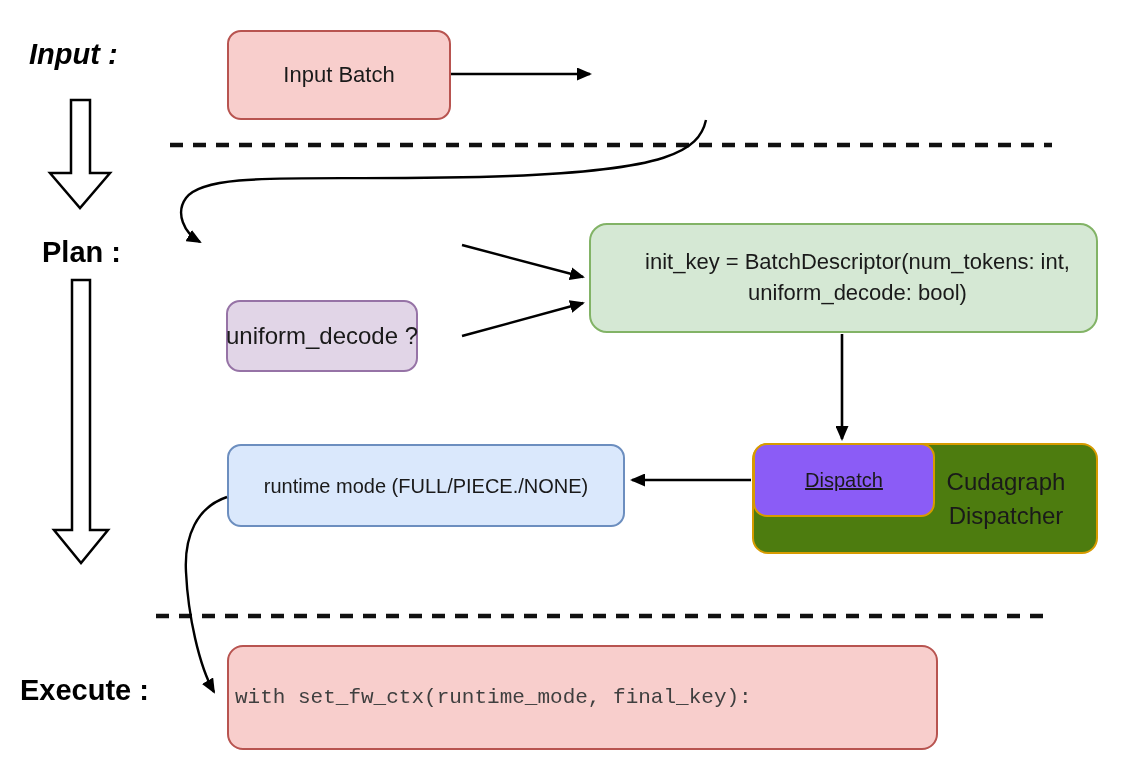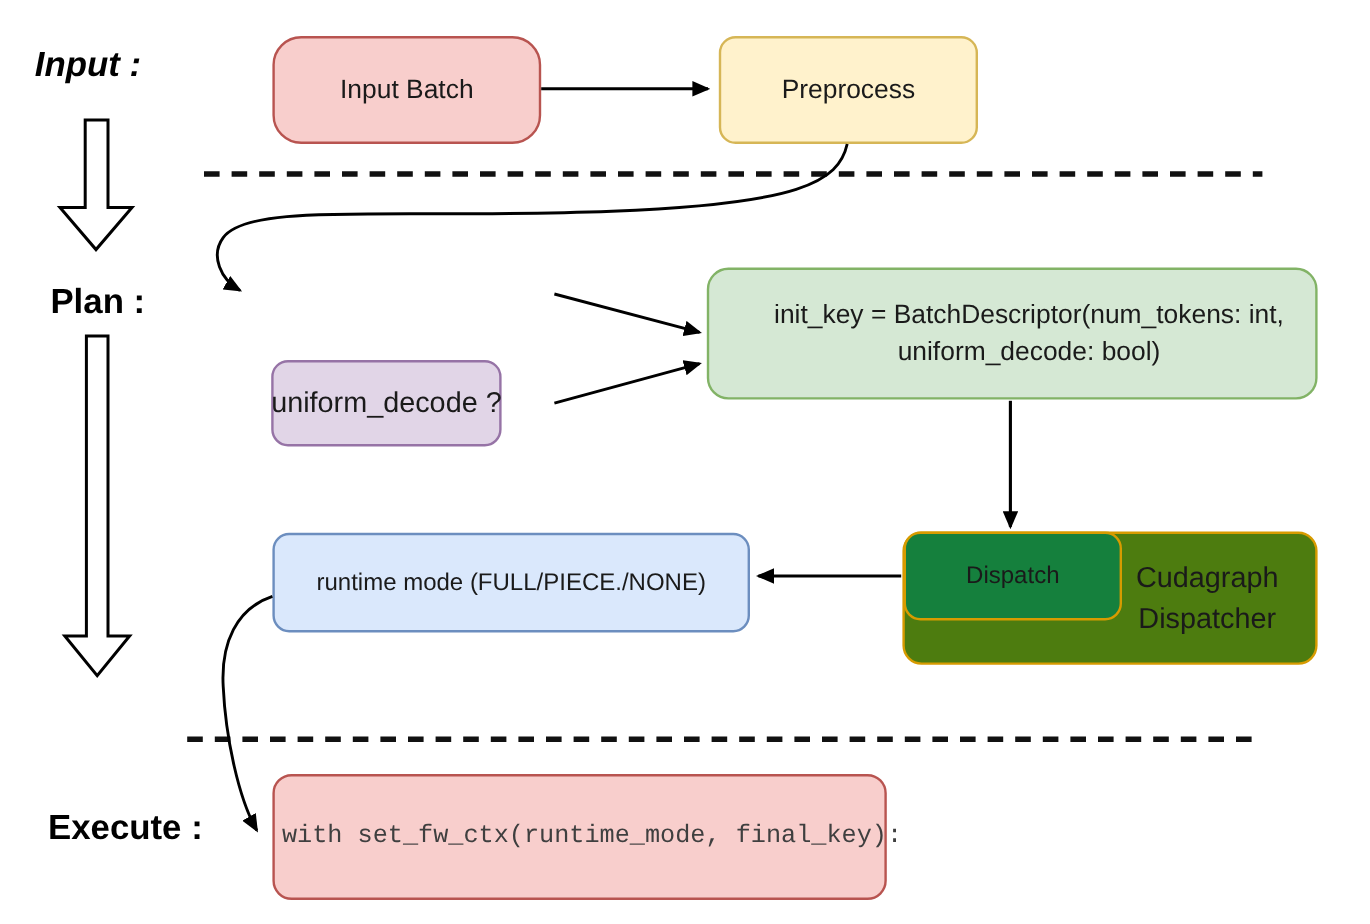--- a/index.html
+++ b/index.html
@@ -16,57 +16,54 @@
     display:flex;flex-direction:column;align-items:center;justify-content:center;
     text-align:center;line-height:1.4;
   }
   .node span{display:block;white-space:nowrap;}
   
   .n-red   {background:#f8cecc;border-color:#b85450;}
   .n-yellow{background:#fff2cc;border-color:#d6b656;}
   .n-purple{background:#e1d5e7;border-color:#9673a6;}
   .n-green {background:#d5e8d4;border-color:#82b366;padding-left:28px;}
   .n-orange-light{background:#4d7c0f;border-color:#d79b00;}
-  .n-orange-deep {background:#15803d;border-color:#d79b00;}
+  .n-orange-deep {background:#8b5cf6;border-color:#d79b00;text-decoration:underline;}
   .n-blue  {background:#dae8fc;border-color:#6c8ebf;}
 
-  #node-input-batch {left:227px;top:30px;width:224px;height:90px;font-size:22px;border-radius:24px;}
+  #node-input-batch {left:227px;top:30px;width:224px;height:90px;font-size:22px;}
   #node-preprocess  {left:599px;top:30px;width:216px;height:90px;font-size:22px;}
   #node-cg-padding  {left:226px;top:209px;width:236px;height:71px;font-size:24px;}
   #node-uniform-decode{left:226px;top:300px;width:192px;height:72px;font-size:24px;}
   #node-init-key    {left:589px;top:223px;width:509px;height:110px;font-size:22px;border-radius:18px;}
   #node-cudagraph   {left:752px;top:443px;width:346px;height:111px;font-size:24px;border-radius:16px;}
   #node-cudagraph .side-text{position:absolute;right:2px;top:0;bottom:0;width:176px;
     display:flex;flex-direction:column;align-items:center;justify-content:center;line-height:1.4;}
   #node-dispatch    {left:753px;top:443px;width:182px;height:74px;font-size:20px;}
   #node-runtime     {left:227px;top:444px;width:398px;height:83px;font-size:20px;}
-  #node-exec-code   {left:227px;top:645px;width:512px;height:105px;border-radius:16px;
+  #node-exec-code   {left:227px;top:645px;width:711px;height:105px;border-radius:16px;
     align-items:flex-start;justify-content:center;padding-left:6px;}
   #node-exec-code span{
     font-family:"Liberation Mono",monospace;font-size:21px;color:#3f3f3f;
     white-space:pre;line-height:1.42;text-align:left;
   }
   svg.connectors{position:absolute;left:0;top:0;pointer-events:none;}
 </style>
 </head>
 <body>
 
 <div id="canvas">
 
   <div class="stage-label" style="left:29px;top:38px;font-style:italic;">Input :</div>
   <div class="stage-label" style="left:42px;top:236px;">Plan :</div>
-  <div class="stage-label" style="left:40px;top:674px;">Execute :</div>
+  <div class="stage-label" style="left:20px;top:674px;">Execute :</div>
 
   <div class="node n-red" id="node-input-batch">
     <span>Input Batch</span>
   </div>
 
-  <div class="node n-yellow" id="node-preprocess">
-    <span>Preprocess</span>
-  </div>
 
 
   <div class="node n-purple" id="node-uniform-decode">
     <span>uniform_decode ?</span>
   </div>
 
   <div class="node n-green" id="node-init-key">
     <span>init_key = BatchDescriptor(num_tokens: int,</span>
     <span>uniform_decode: bool)</span>
   </div>

